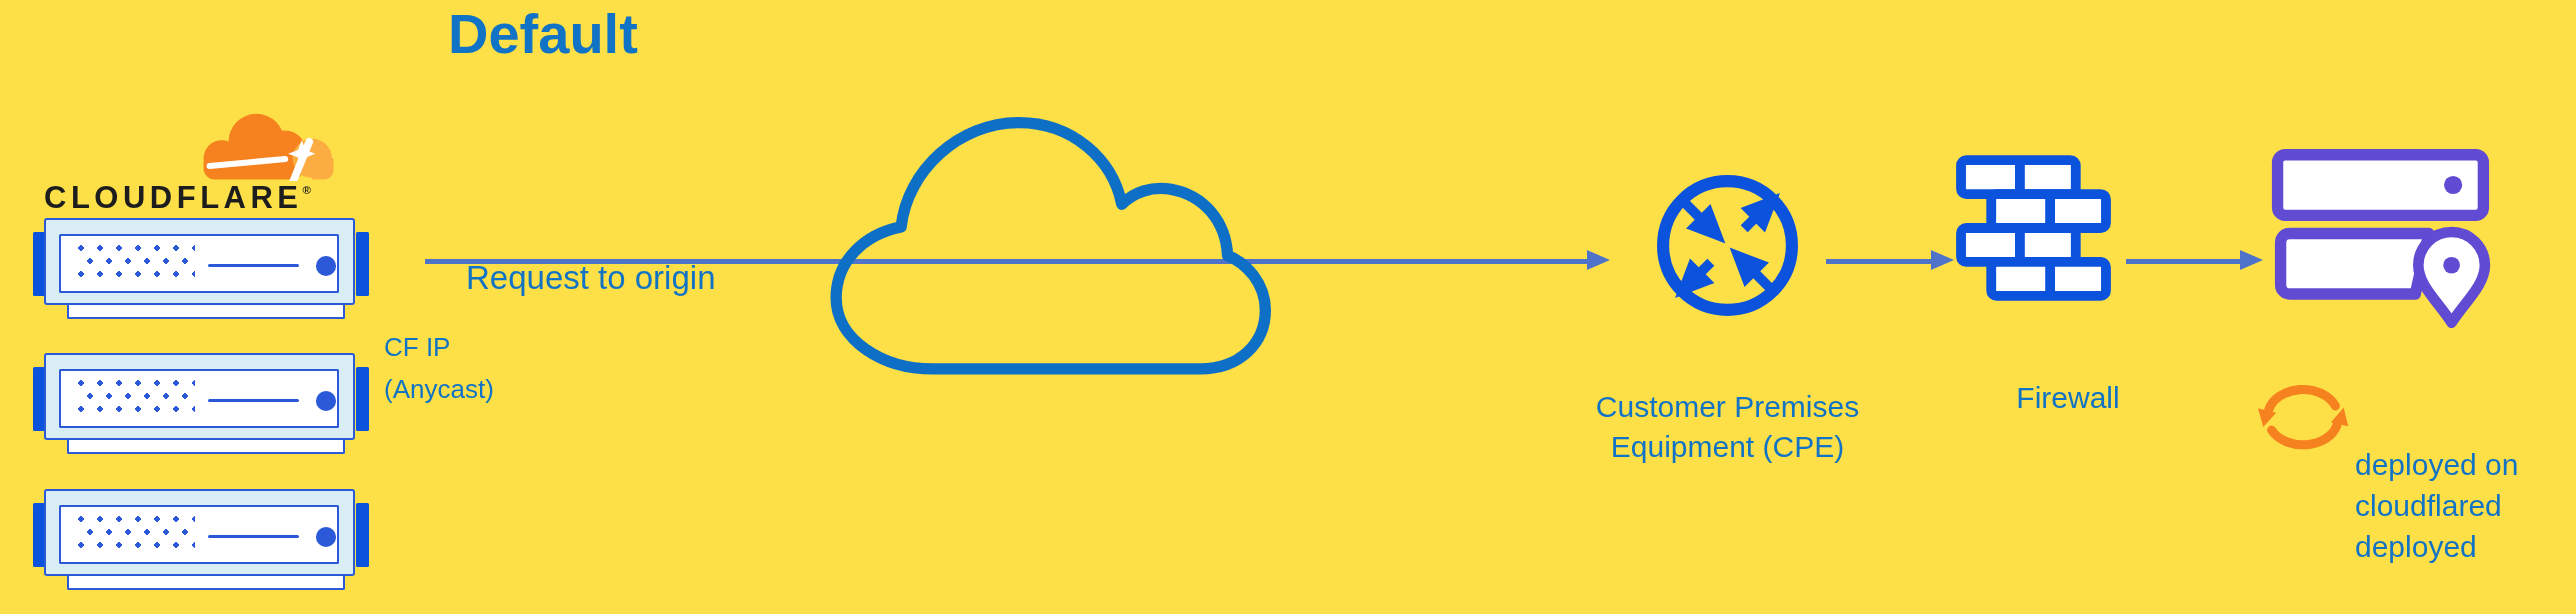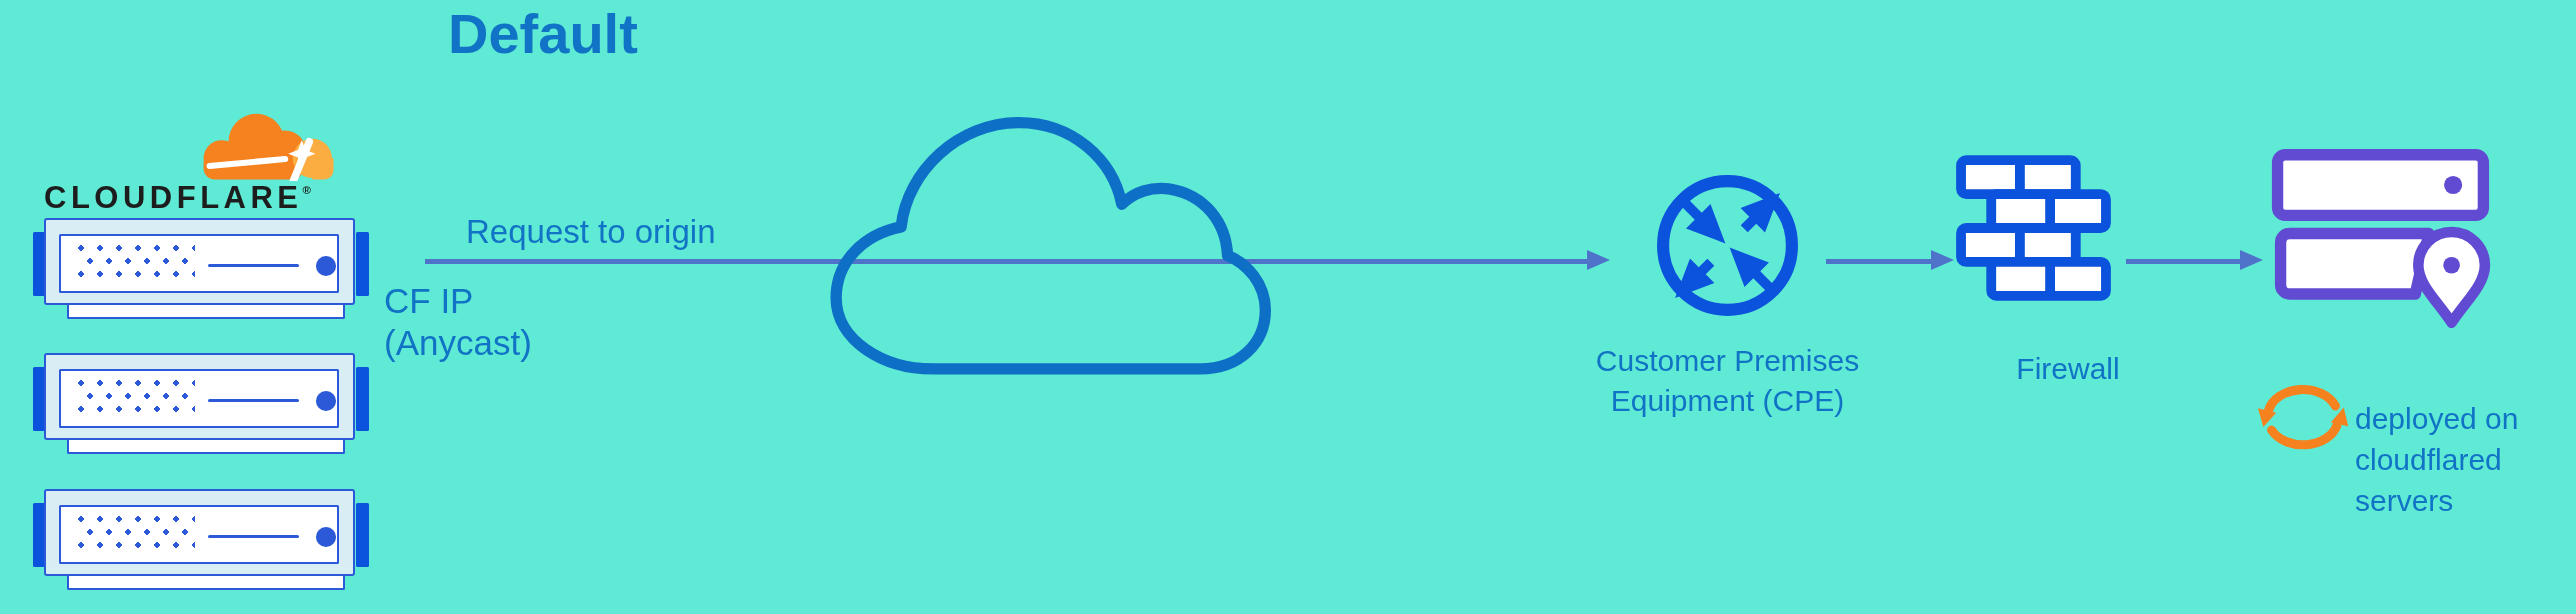--- a/index.html
+++ b/index.html
@@ -8,21 +8,21 @@
     --icon-blue:#0b52dc;
     --srv-border:#2b59d8;
     --srv-fill:#d9edf5;
     --cloud-stroke:#0e6fc6;
     --purple:#614bd2;
     --orange:#f6821f;
     --orange-light:#fbad41;
     --ink:#1d1d1d;
   }
   html,body{margin:0;padding:0;background:#fff;}
-  #canvas{position:relative;width:2576px;height:614px;background:#5eead4;overflow:hidden;
+  #canvas{position:relative;width:2576px;height:614px;background:#fde047;overflow:hidden;
           font-family:"Liberation Sans",sans-serif;}
   .abs{position:absolute;}
   
   #title{left:448px;top:0px;font-size:56px;line-height:68px;font-weight:600;color:var(--text-blue);}
   
   #wordmark{left:44px;top:180px;font-size:31px;font-weight:800;letter-spacing:4.5px;color:var(--ink);white-space:nowrap;}
   #wordmark sup{font-size:11.4px;letter-spacing:0;vertical-align:13.6px;}
   
   .server{position:absolute;left:33px;width:336px;height:101px;}
   .server .tab{position:absolute;top:13.6px;width:13px;height:64px;background:var(--icon-blue);border-radius:1.5px;}
@@ -32,26 +32,26 @@
   .server .panel{position:absolute;left:13px;top:13.6px;width:276px;height:55px;border:2.3px solid var(--srv-border);background:#fff;border-radius:1.5px;}
   .server .dots{position:absolute;left:16.6px;top:9px;width:117px;height:35px;
     background-image:
       radial-gradient(circle 2.7px at 3px 3px, var(--srv-border) 98%, transparent 100%),
       radial-gradient(circle 2.7px at 3px 3px, var(--srv-border) 98%, transparent 100%);
     background-size:19px 26px,19px 26px;
     background-position:0 0,9px 13px;}
   .server .fline{position:absolute;left:147px;top:28px;width:91px;height:3.8px;background:var(--srv-border);border-radius:2.3px;}
   .server .pdot{position:absolute;left:255px;top:20.4px;width:19.7px;height:19.7px;border-radius:50%;background:var(--srv-border);}
   
-  .lbl{color:var(--text-blue);}
+  .lbl{color:var(--text-blue);margin-top:46px;}
   #req-label{left:466px;top:213px;font-size:33px;}
-  #cfip-label{left:384px;top:280px;font-size:35px;line-height:42px;}
+  #cfip-label{left:384px;top:280px;font-size:26px;line-height:42px;}
   #internet-label{left:824px;top:303px;width:449px;text-align:center;font-size:33px;}
   #cpe-label{left:1544px;top:341px;width:367px;text-align:center;font-size:30px;line-height:40px;}
-  #fw-label{left:1892px;top:348px;width:352px;text-align:center;font-size:30px;line-height:41px;}
+  #fw-label{left:1892px;top:331px;width:352px;text-align:center;font-size:30px;line-height:41px;}
   #origin-label{left:2255px;top:334px;width:265px;text-align:center;font-size:30px;}
   #cfd-label{left:2355px;top:398px;font-size:30px;line-height:41px;}
   
   .hline{position:absolute;top:259px;height:5.3px;background:var(--connector);}
   .ahead{position:absolute;top:250px;width:0;height:0;border-left:23px solid var(--connector);
          border-top:10.6px solid transparent;border-bottom:10.6px solid transparent;}
   #line1{left:425px;width:1163px;} #head1{left:1587px;}
   #line2{left:1826px;width:107px;} #head2{left:1931px;}
   #line3{left:2126px;width:115px;} #head3{left:2240px;}
   svg{display:block;}
@@ -191,17 +191,17 @@
 
   <svg class="abs" style="left:2258px;top:383px;" width="91" height="70" viewBox="0 0 120 92">
     <path d="M 14 36 A 46 34 0 0 1 102 30" fill="none" stroke="#f6821f" stroke-width="12" stroke-linecap="round"></path>
     <polygon points="7,58 24,39 0,33" fill="#f6821f"></polygon>
     <path d="M 104 56 A 46 34 0 0 1 18 62" fill="none" stroke="#f6821f" stroke-width="12" stroke-linecap="round"></path>
     <polygon points="113,32 96,52 119,57" fill="#f6821f"></polygon>
   </svg>
   <div class="abs lbl" id="cfd-label">
     <div>deployed on</div>
     <div>cloudflared</div>
-    <div>servers</div>
+    <div>deployed</div>
   </div>
 
 </div>
 
 
 </body></html>

